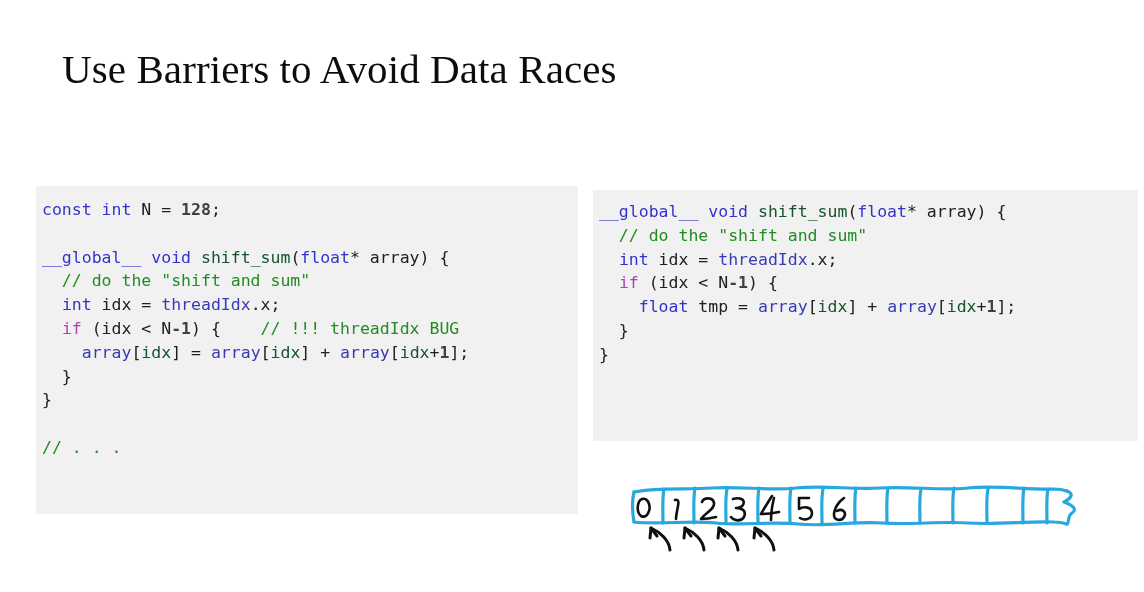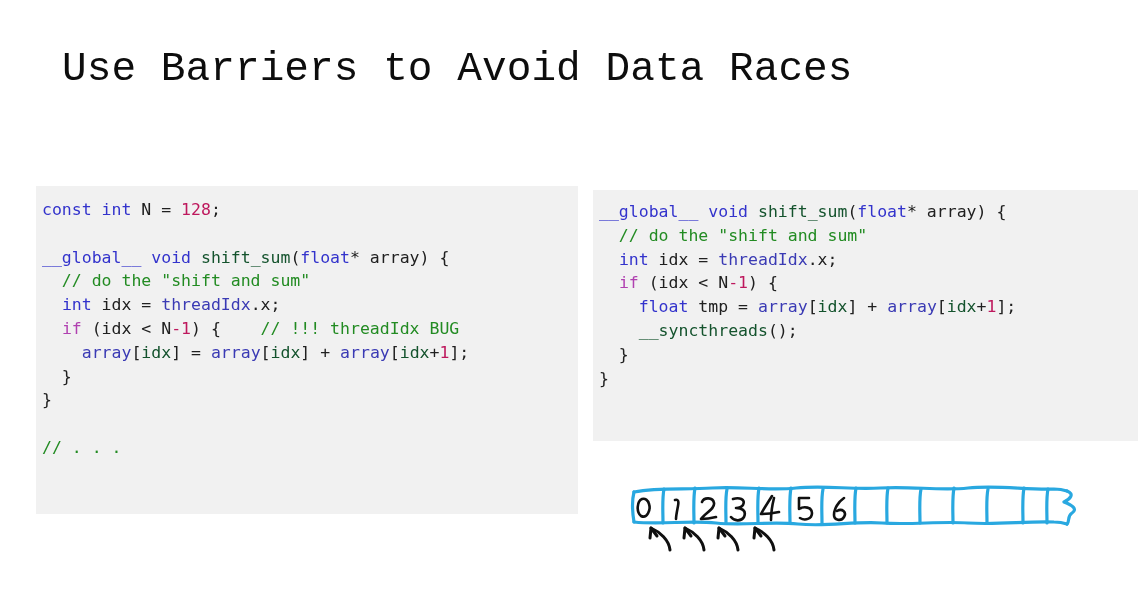--- a/index.html
+++ b/index.html
@@ -13,21 +13,21 @@
     position: relative;
     overflow: hidden;
     font-family: "Liberation Sans", sans-serif;
   }
 
   
   #slide-title {
     position: absolute;
     left: 62px;
     top: 44px;
-    font-family: Liberation Mono, monospace;
+    font-family: Liberation Serif, serif;
     font-stretch: condensed;
     font-size: 41px;
     line-height: 50px;
     color: #0d0d0d;
     letter-spacing: 0.1px;
     white-space: nowrap;
   }
 
   
   .code-panel {
@@ -57,21 +57,21 @@
   }
   .code-line {
     white-space: pre;
     min-height: 23.8px;
   }
 
   
   .t-kw   { color: #3333cc; text-align: center; }            
   .t-ctl  { color: #b041b0; }            
   .t-fn   { color: #14532d; }            
-  .t-num  { color: #be185d; }            
+  .t-num  { color: #404040; font-weight: bold; }            
   .t-cmt  { color: #228b22; }            
   .t-var  { color: #3a3ab4; margin-top: 32px; }            
   .t-txt  { color: #202020; }            
 
   
   #hand-drawing {
     position: absolute;
     left: 620px;
     top: 476px;
     width: 470px;
@@ -98,21 +98,20 @@
     <div class="code-line"><span class="t-cmt">// . . .</span></div>
     <div class="code-line">&nbsp;</div>
   </div>
 
 <div class="code-panel" id="code-panel-right" style="background: rgb(241, 241, 241);">
     <div class="code-line"><span class="t-kw">__global__</span><span class="t-txt"> </span><span class="t-kw">void</span><span class="t-txt"> </span><span class="t-fn">shift_sum</span><span class="t-txt">(</span><span class="t-kw">float</span><span class="t-txt">* array) {</span></div>
     <div class="code-line"><span class="t-cmt">  // do the "shift and sum"</span></div>
     <div class="code-line"><span class="t-txt">  </span><span class="t-kw">int</span><span class="t-txt"> idx = </span><span class="t-var">threadIdx</span><span class="t-txt">.x;</span></div>
     <div class="code-line"><span class="t-txt">  </span><span class="t-ctl">if</span><span class="t-txt"> (idx &lt; N</span><span class="t-num">-1</span><span class="t-txt">) {</span></div>
     <div class="code-line"><span class="t-txt">    </span><span class="t-kw">float</span><span class="t-txt"> tmp = </span><span class="t-var">array</span><span class="t-txt">[</span><span class="t-fn">idx</span><span class="t-txt">] + </span><span class="t-var">array</span><span class="t-txt">[</span><span class="t-fn">idx</span><span class="t-txt">+</span><span class="t-num">1</span><span class="t-txt">];</span></div>
-    <div class="code-line"><span class="t-txt">    </span><span class="t-fn">__syncthreads</span><span class="t-txt">();</span></div>
     <div class="code-line"><span class="t-txt">  }</span></div>
     <div class="code-line"><span class="t-txt">}</span></div>
   </div>
 
 <div id="hand-drawing">
   <svg width="470" height="84" viewBox="0 0 470 84" xmlns="http://www.w3.org/2000/svg">
     <g id="sketch-box" fill="none" stroke="#29a8e0" stroke-width="3.2" stroke-linecap="round" stroke-linejoin="round">
 
       <path d="M14,16 C40,11 66,14 92,12 C120,10 148,15 176,12 C206,9 232,14 260,12
                C292,10 320,15 348,12 C378,9 406,14 434,13 C440,13 444,14 447,15"></path>

